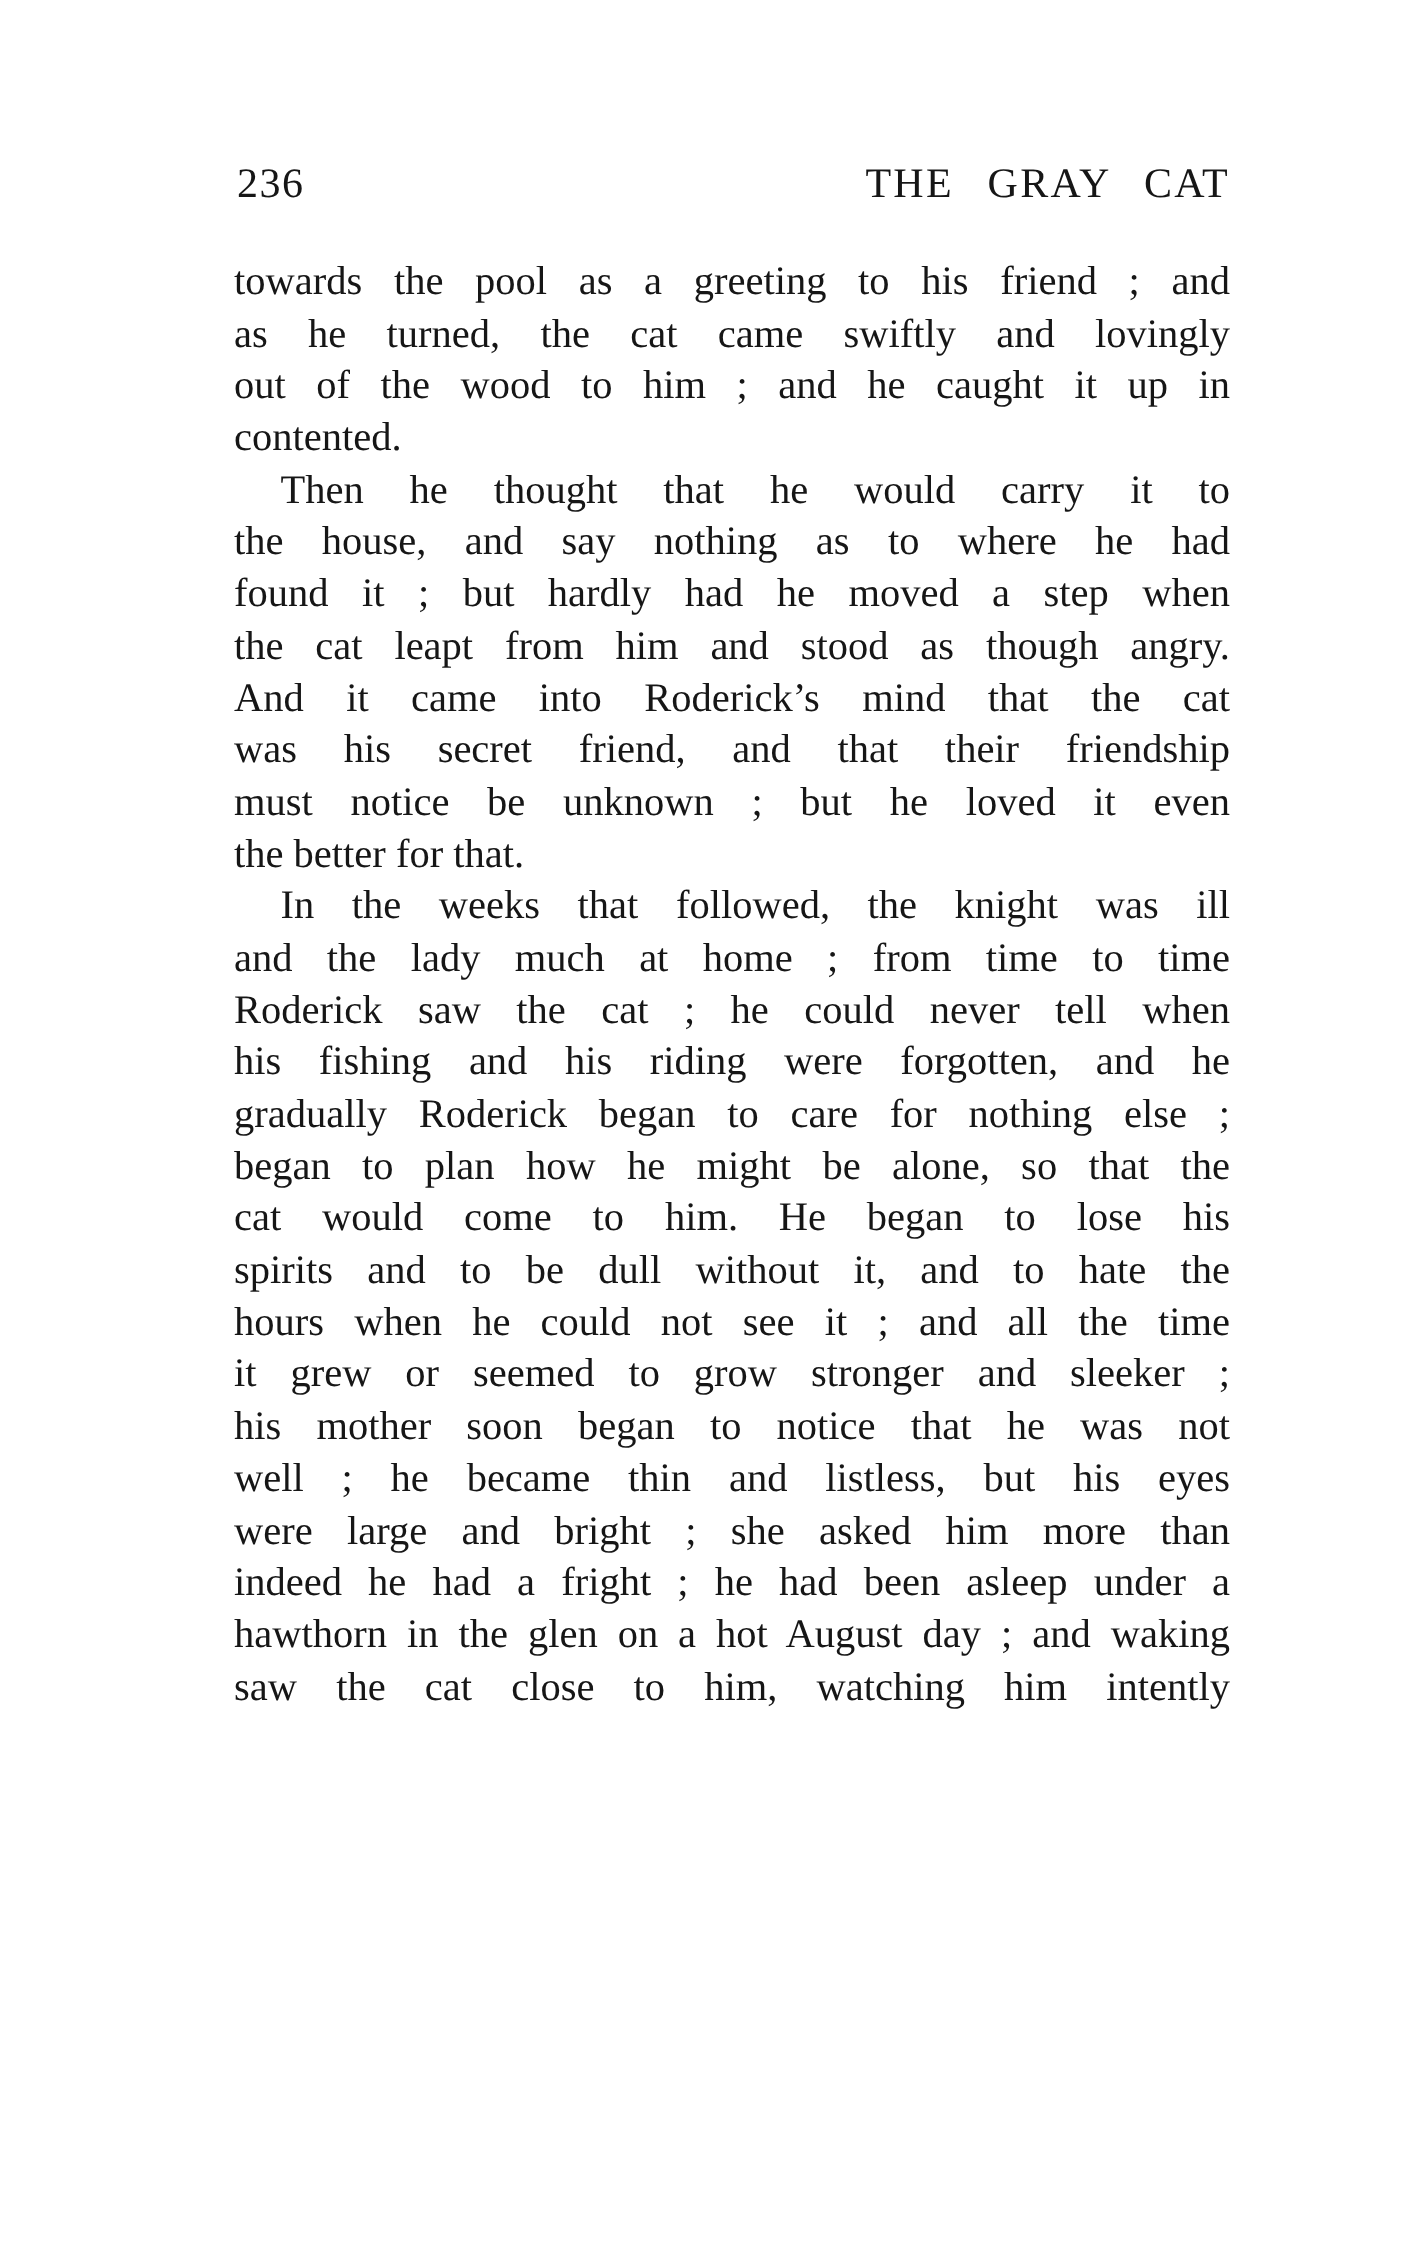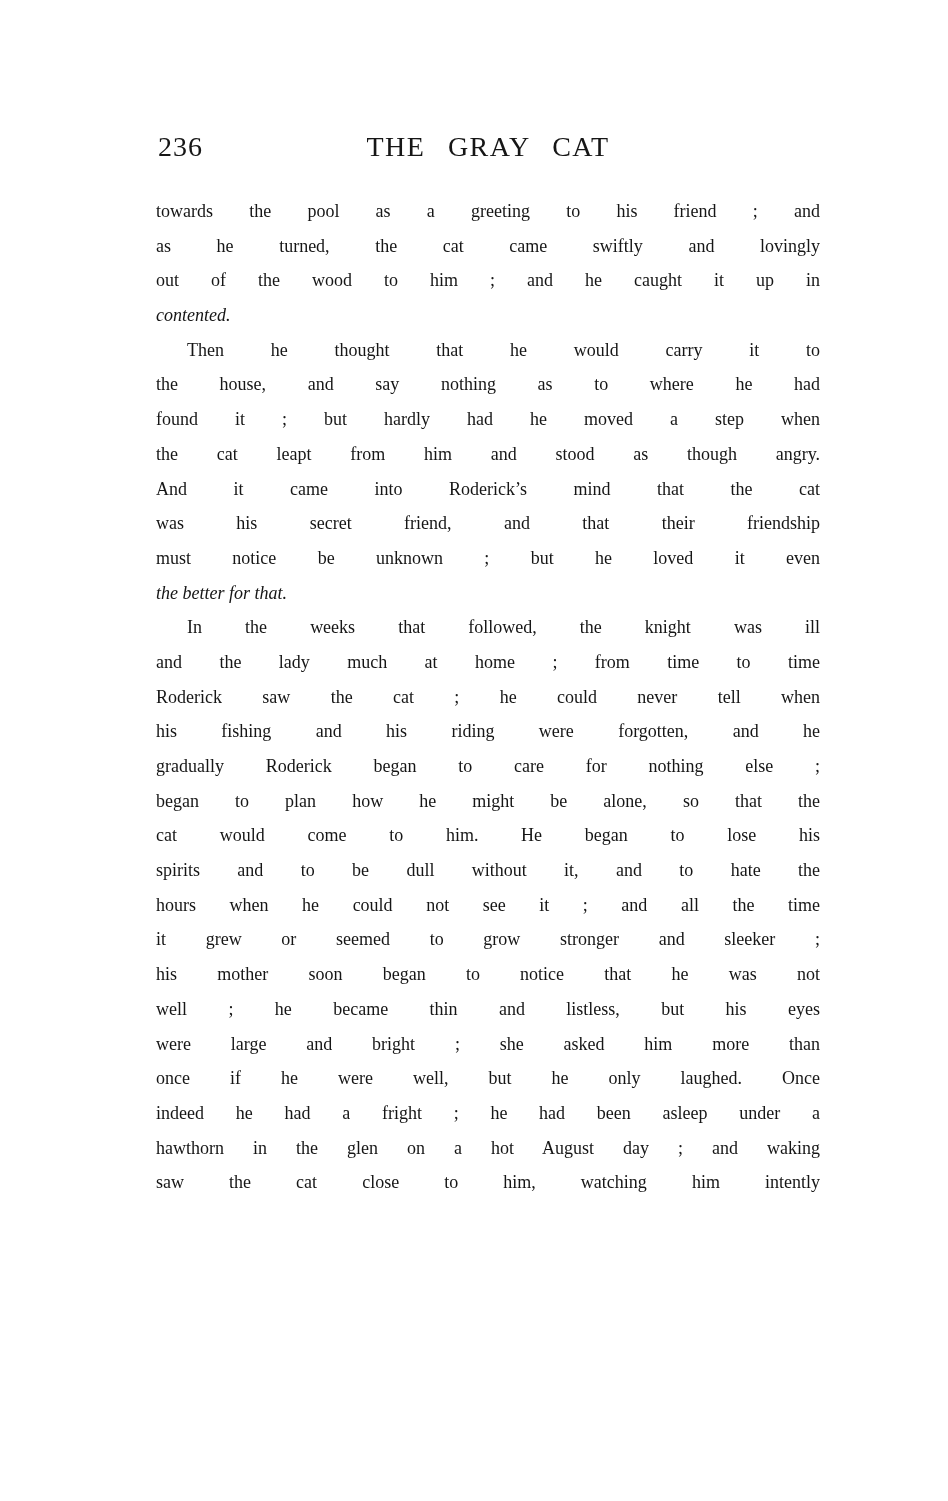--- a/index.html
+++ b/index.html
@@ -13,59 +13,57 @@
     overflow: hidden;
     position: relative;
     font-family: "Liberation Serif", serif;
   }
   .book-page {
     position: absolute;
     left: 156px;
     top: 108px;
     width: 664px;
     color: #161616;
-    margin-top: 24px;
   }
   .page-header {
     position: relative;
     height: 62px;
     font-size: 28px;
     line-height: 30px;
   }
   .page-number {
     position: absolute;
     left: 2px;
     top: 0;
     letter-spacing: 1px;
   }
   .running-title {
-    text-align: center;
+    text-align: right;
     letter-spacing: 1.5px;
     word-spacing: 14px;
   }
   .page-body {
-    font-size: 18px;
+    font-size: 27px;
   }
   .paragraph {
     margin: 0;
   }
   .line {
     height: 34.7px;
     line-height: 34.7px;
     text-align: justify;
     text-align-last: justify;
     white-space: normal;
     overflow: visible;
   }
   .line.indent {
     padding-left: 31px;
   }
   .line.flush {
     text-align-last: left;
-    font-style: italic;
   }
 </style>
 </head>
 <body style="background: rgb(255, 255, 255);">
 
 <div class="book-page" style="color: rgb(22, 22, 22);">
   <div class="page-header">
     <span class="page-number">236</span>
     <div class="running-title">THE GRAY CAT</div>
   </div>
@@ -93,19 +91,18 @@
         <div class="line">his fishing and his riding were forgotten, and he</div>
         <div class="line">gradually Roderick began to care for nothing else ;</div>
         <div class="line">began to plan how he might be alone, so that the</div>
         <div class="line">cat would come to him.  He began to lose his</div>
         <div class="line">spirits and to be dull without it, and to hate the</div>
         <div class="line">hours when he could not see it ; and all the time</div>
         <div class="line">it grew or seemed to grow stronger and sleeker ;</div>
         <div class="line">his mother soon began to notice that he was not</div>
         <div class="line">well ; he became thin and listless, but his eyes</div>
         <div class="line">were large and bright ; she asked him more than</div>
-        <div class="line">once if he were well, but he only laughed.  Once</div>
         <div class="line">indeed he had a fright ; he had been asleep under a</div>
         <div class="line">hawthorn in the glen on a hot August day ; and waking</div>
         <div class="line">saw the cat close to him, watching him intently</div>
       </div>
     </div>
 </div>
 
 </body></html>

